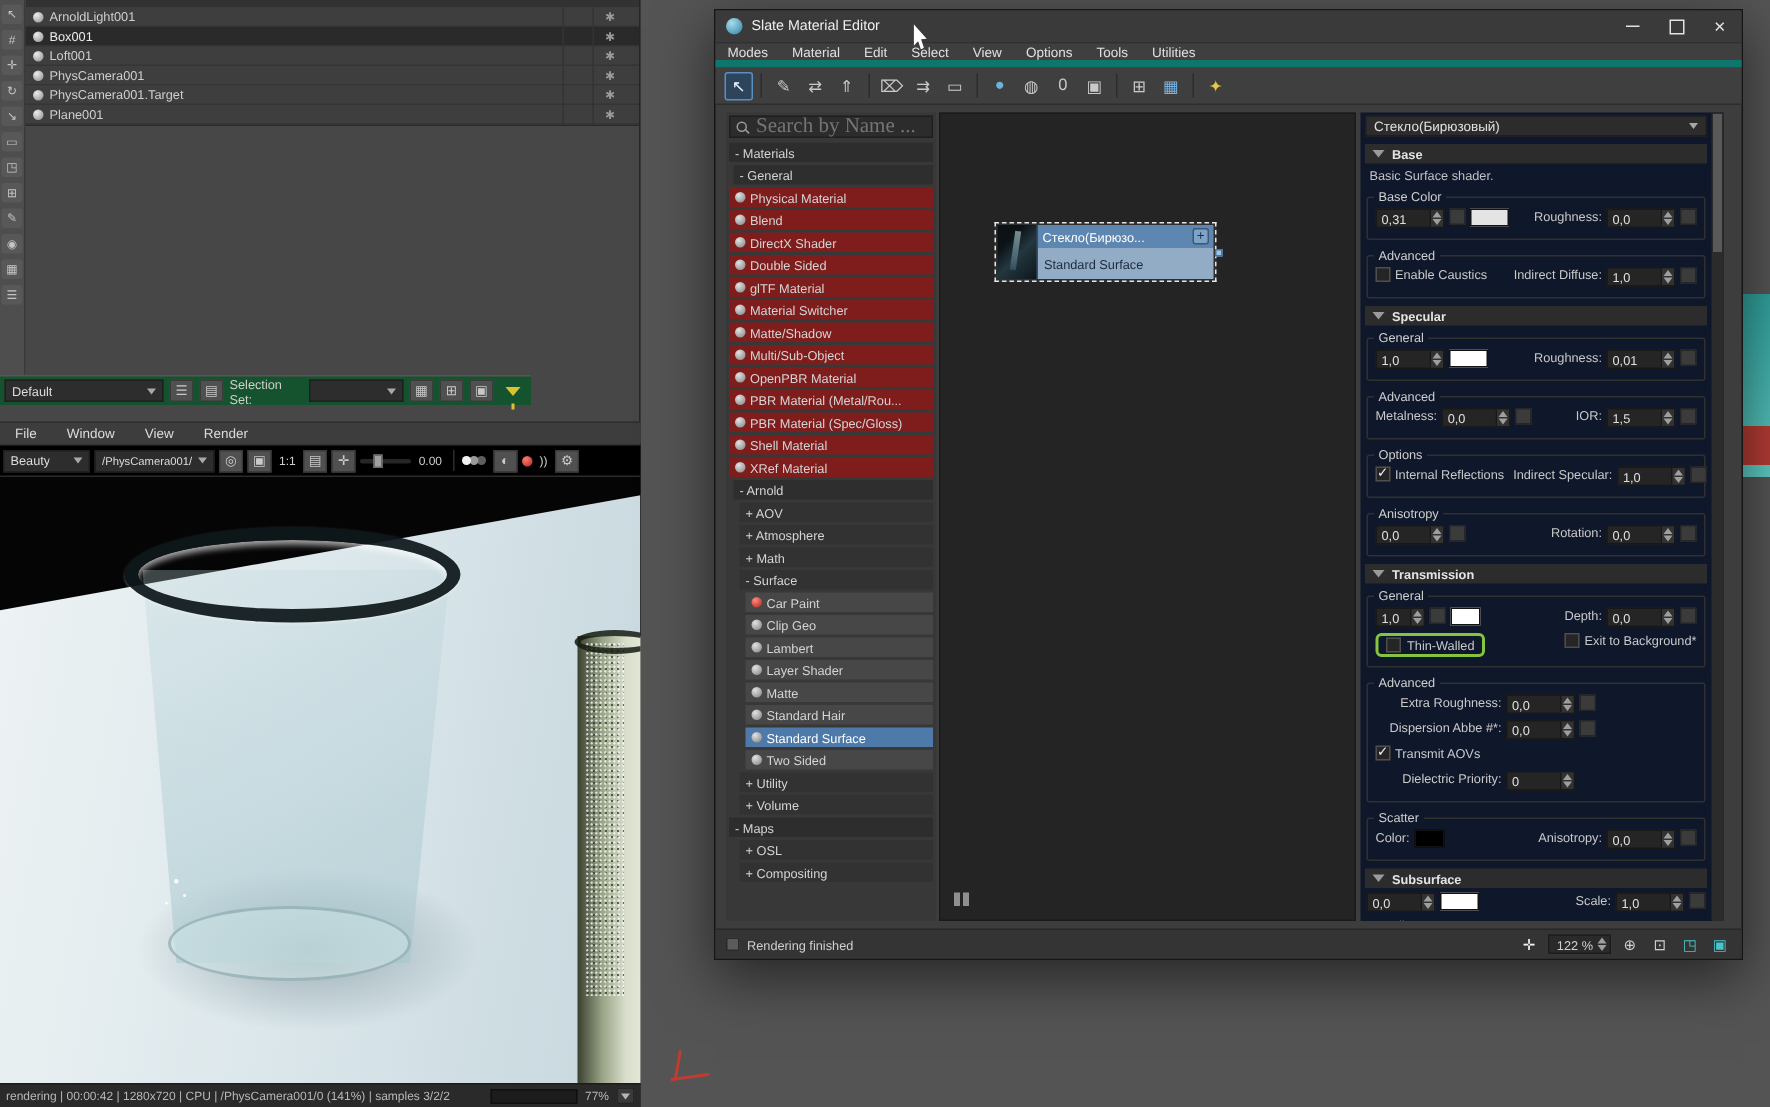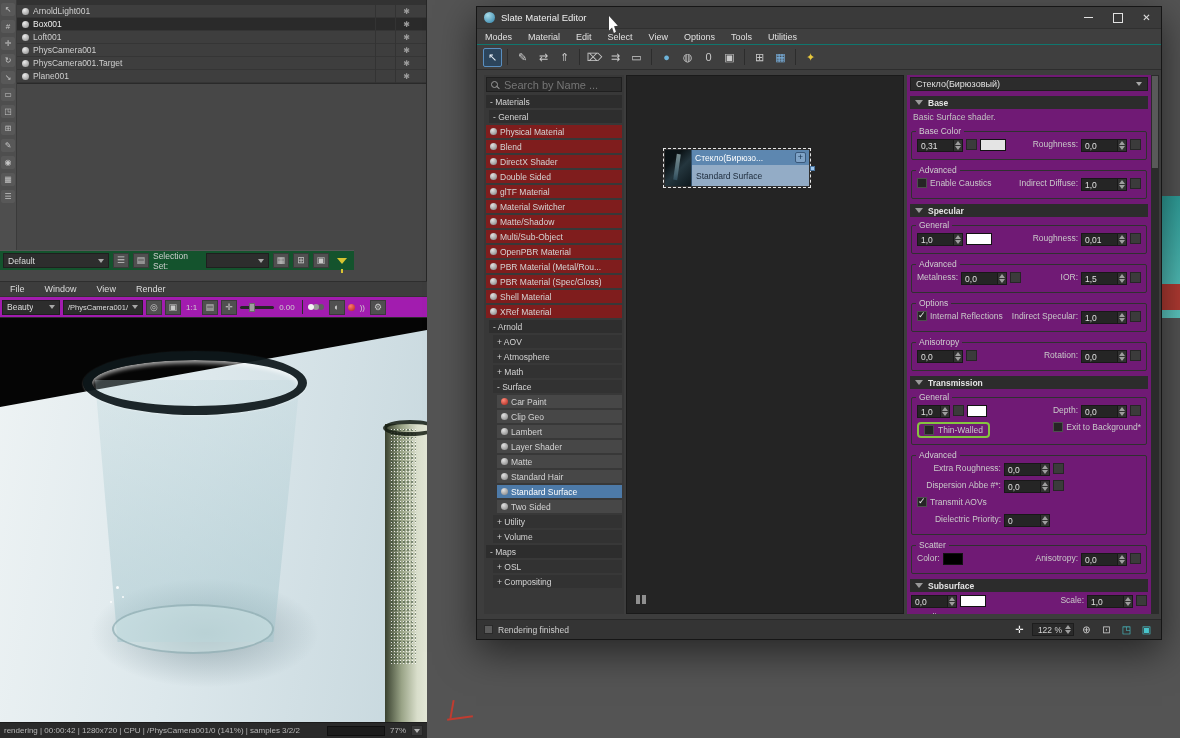--- a/index.html
+++ b/index.html
@@ -22,21 +22,21 @@
 .dd{height:15px;background:#2d2d2d;border:1px solid #1f1f1f;display:flex;align-items:center;font-size:8.5px;padding:0 4px;color:#ddd;position:relative}
 .dd:after{content:"";margin-left:auto;border-left:3px solid transparent;border-right:3px solid transparent;border-top:4px solid #a8a8a8}
 .dd .dv{white-space:nowrap;overflow:hidden;margin-right:4px}
 .ib{width:16px;height:15px;background:#505050;border:1px solid #3a3a3a;font-size:9px;line-height:13px;text-align:center;color:#c9c9c9;flex:0 0 auto}
 .funnel{width:0;height:0;border-left:5px solid transparent;border-right:5px solid transparent;border-top:6px solid #d8c431;position:relative;margin:0 4px}
 .funnel:after{content:"";position:absolute;left:-1px;top:5px;width:2px;height:4px;background:#d8c431}
 .mlabel{font-size:8.5px;color:#cfcfcf}
 
 #rmenu{position:absolute;left:0;top:281px;width:427px;height:15px;background:#3d3d3d;display:flex;align-items:center;font-size:9px;color:#dcdcdc;border-top:1px solid #2e2e2e}
 #rmenu span{padding:0 10px}
-#rtools{position:absolute;left:0;top:296px;width:427px;height:22px;background:#a21caf;display:flex;align-items:center;gap:3px;padding:0 2px;border-bottom:1px solid #2b2b2b;border-top:1px solid #333}
+#rtools{position:absolute;left:0;top:296px;width:427px;height:22px;background:#000000;display:flex;align-items:center;gap:3px;padding:0 2px;border-bottom:1px solid #2b2b2b;border-top:1px solid #333}
 .ratio{font-size:8px;color:#cfcfcf;padding:0 2px}
 .trk{width:34px;height:3px;background:#262626;border-radius:2px;position:relative;flex:0 0 auto}
 .trk .th{position:absolute;left:9px;top:-3px;width:6px;height:9px;background:#9f9f9f;border:1px solid #6b6b6b}
 .rgbdots{width:6px;height:6px;border-radius:50%;background:#f2f2f2;box-shadow:5px 0 0 #9a9a9a,10px 0 0 #5f5f5f;margin-right:12px;flex:0 0 auto}
 .reddot{width:7px;height:7px;border-radius:50%;background:radial-gradient(circle at 35% 30%,#ff7a6e,#b2271c);flex:0 0 auto}
 .vsep{width:1px;height:14px;background:#2c2c2c;margin:0 2px;flex:0 0 auto}
 
 #vp{position:absolute;left:0;top:318px;width:427px;height:404px;background:#050505;overflow:hidden}
 .vp-surface{position:absolute;inset:0;background:linear-gradient(100deg,#eef3f4 0%,#dde8ec 45%,#c6d7dd 100%);clip-path:polygon(0 22%,100% 3%,100% 100%,0 100%)}
 .vp-shadow{position:absolute;left:90px;top:260px;width:230px;height:110px;border-radius:50%;background:radial-gradient(ellipse,rgba(40,70,80,.35),rgba(40,70,80,0) 70%)}
@@ -60,36 +60,36 @@
 #edgered{position:absolute;right:0;top:284px;width:18px;height:26px;background:#b23b33}
 
 #slate{position:absolute;left:476px;top:6px;width:686px;height:634px;background:#3d3d3d;border:1px solid #161616;box-shadow:0 12px 36px rgba(0,0,0,.55);font-size:9px}
 #stitle{height:22px;background:#3a3a3a;display:flex;align-items:center;padding-left:7px;gap:6px;border-bottom:1px solid #303030}
 #stitle .wicon{width:11px;height:11px;border-radius:50%;background:radial-gradient(circle at 35% 30%,#a8dcea,#2e7fa6);flex:0 0 auto}
 #stitle .t{font-size:9.5px;color:#efefef}
 .wbtns{margin-left:auto;display:flex;height:100%}
 .wbtn{width:29px;display:flex;align-items:center;justify-content:center;color:#e2e2e2;font-size:10px}
 .wbtn.min:after{content:"";width:9px;height:1px;background:#e2e2e2}
 .wbtn.max:after{content:"";width:8px;height:8px;border:1px solid #e2e2e2}
-#smenu{height:16px;display:flex;align-items:center;background:#3f3f3f;border-bottom:1px solid #0f766e;font-size:9px;color:#e0e0e0}
+#smenu{height:16px;display:flex;align-items:center;background:#3f3f3f;border-bottom:5px solid #0f766e;font-size:9px;color:#e0e0e0}
 #smenu span{padding:0 8px}
 #stools{height:25px;display:flex;align-items:center;gap:2px;padding:0 6px;background:#3f3f3f;border-bottom:1px solid #2d2d2d}
 .tbi{width:19px;height:19px;display:flex;align-items:center;justify-content:center;font-size:11px;color:#c9c9c9;border:1px solid transparent;border-radius:2px;flex:0 0 auto}
 .tbi.active{background:#2c455c;border-color:#5a8fc0;color:#eaf2fa}
 .tbi.teal{color:#6db3d9}
 .tbi.blue{color:#7ab2e0}
 .tbi.yellow{color:#e8c83c}
 .tsep{width:1px;height:16px;background:#2c2c2c;margin:0 3px;flex:0 0 auto}
 #sbody{position:absolute;top:64px;bottom:21px;left:0;right:0;display:flex}
 
 #browser{width:140px;margin:4px 2px 4px 7px;display:flex;flex-direction:column;background:#383838;padding:2px;overflow:hidden}
 #bsearch{height:15px;background:#2c2c2c;border:1px solid #1f1f1f;display:flex;align-items:center;gap:4px;padding:0 4px;margin-bottom:3px;flex:0 0 auto}
 .mag{width:7px;height:7px;border:1px solid #9a9a9a;border-radius:50%;position:relative;flex:0 0 auto}
 .mag:after{content:"";position:absolute;width:4px;height:1px;background:#9a9a9a;transform:rotate(45deg);right:-3px;bottom:-1px}
-#bsearch input{flex:1;background:transparent;border:none;outline:none;color:#bdbdbd;font-size:11px;font-family:Liberation Sans, sans-serif;min-width:0}
+#bsearch input{flex:1;background:transparent;border:none;outline:none;color:#bdbdbd;font-size:14px;font-family:Liberation Serif, serif;min-width:0}
 #tree{flex:1;display:flex;flex-direction:column;gap:2px;overflow:hidden}
 .tr{height:13px;display:flex;align-items:center;font-size:8.5px;color:#d4d4d4;padding:0 4px;flex:0 0 auto;white-space:nowrap;overflow:hidden}
 .tr.h0{background:#2d2d2d}
 .tr.h1{background:#2e2e2e;margin-left:3px}
 .tr.h2{background:#323232;margin-left:7px}
 .tr.it{background:#7f1d1d;margin-left:0;gap:3px}
 .tr.it2{background:#474747;margin-left:11px;gap:3px}
 .tr.sel{background:#4d7aa8;color:#fff}
 .mi{width:7px;height:7px;border-radius:50%;background:radial-gradient(circle at 35% 30%,#e2e2e2,#7e7e7e);flex:0 0 auto}
 .mi.red{background:radial-gradient(circle at 35% 30%,#ff8a7a,#a8231a)}
@@ -103,21 +103,21 @@
 .thumb:after{content:"";position:absolute;left:10px;top:4px;width:4px;height:26px;background:linear-gradient(#cdeef2,#40667a);opacity:.55;transform:rotate(8deg)}
 .ncol{flex:1;display:flex;flex-direction:column;min-width:0}
 .nh{height:15px;background:#5d87b0;display:flex;align-items:center;padding:0 3px;color:#fff;font-size:8.5px;font-weight:normal;gap:2px}
 .nh .ttl{white-space:nowrap;overflow:hidden;flex:1}
 .nplus{width:11px;height:11px;background:#7fa3c7;border:1px solid #39587a;color:#16324e;font-size:9px;line-height:9px;text-align:center;border-radius:2px;flex:0 0 auto}
 .nb{height:21px;background:#93acc6;color:#1c2a3a;font-size:8.5px;display:flex;align-items:center;padding:0 4px}
 .nsock{position:absolute;right:-6px;top:16px;width:5px;height:5px;background:#9ec7ee;border:1px solid #4a749e}
 #nwidget{position:absolute;left:9px;bottom:9px;display:flex;gap:2px}
 #nwidget i{width:4px;height:9px;background:#8f8f8f;display:block}
 
-#params{flex:1;margin:4px 2px 4px 3px;position:relative;padding:2px 11px 2px 3px;overflow:hidden;background:#701a75}
+#params{flex:1;margin:4px 12px 4px 3px;position:relative;padding:2px 11px 2px 3px;overflow:hidden;background:#0f172a}
 #pscroll{position:absolute;right:0;top:0;bottom:0;width:8px;background:#2b2b2b}
 #pscroll .pth{margin:1px;height:92px;background:#595959}
 #matsel{height:14px;background:#2c2c2c;border:1px solid #1e1e1e;display:flex;align-items:center;padding:0 5px;color:#e0e0e0;margin-bottom:5px}
 #matsel:after{content:"";margin-left:auto;border-left:3px solid transparent;border-right:3px solid transparent;border-top:4px solid #a8a8a8}
 .sect{height:13px;background:#2c2c2c;display:flex;align-items:center;gap:5px;padding:0 5px;font-weight:bold;color:#e4e4e4;margin:4px 0 3px;font-size:8.5px}
 .sect:before{content:"";width:0;height:0;border-left:4px solid transparent;border-right:4px solid transparent;border-top:5px solid #9a9a9a}
 .desc{font-size:8.5px;color:#c2c2c2;margin:1px 3px 4px}
 .prow{display:flex;align-items:flex-start;gap:3px;margin:3px 1px;font-size:8.5px;color:#c9c9c9;min-height:14px}
 .sp{flex:1}
 .rl{white-space:nowrap}

